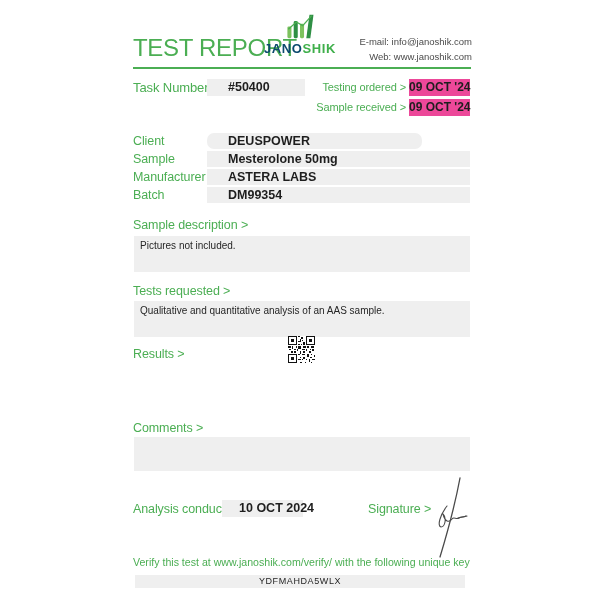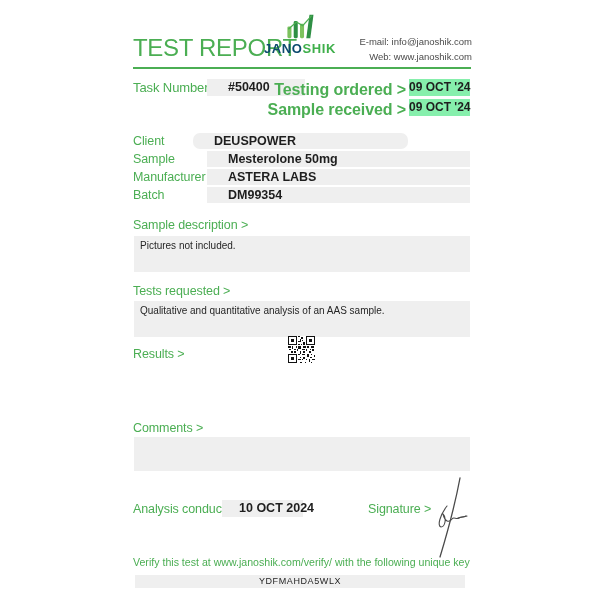--- a/index.html
+++ b/index.html
@@ -10,23 +10,23 @@
   .title{left:133px;top:34px;font-size:24px;color:#4bae53;font-weight:400;letter-spacing:-0.3px;}
   .logo{left:258px;top:13px;width:84px;text-align:center;}
   .logo-icon{display:block;margin:0 auto 1px auto;}
   .logo-text{font-size:13px;font-weight:bold;letter-spacing:0.6px;white-space:nowrap;}
   .logo-jano{color:#0c4a6e;}
   .logo-shik{color:#3faf4b;}
   .contact{right:128px;top:34px;text-align:right;font-size:9.5px;color:#4b4b4b;line-height:15px;}
   .rule{left:133px;top:67px;width:338px;height:2px;background:#4bae53;}
   .valuebox{background:#efefef;font-weight:bold;font-size:12.5px;color:#1e1e1e;
             line-height:17px;padding-left:21px;box-sizing:border-box;white-space:nowrap;}
-  .datebox{background:#86efac;font-weight:bold;font-size:12px;color:#1e1e1e;
+  .datebox{background:#ec4899;font-weight:bold;font-size:12px;color:#1e1e1e;
            line-height:17px;text-align:center;box-sizing:border-box;white-space:nowrap;}
-  .date-label{font-size:16px;font-weight:bold;}
+  .date-label{font-size:11px;}
   .bigbox{background:#efefef;box-sizing:border-box;padding:4px 6px;font-size:10px;color:#262626;}
   .rtable{left:134px;top:362px;width:336px;border:1px solid #3fae4b;box-sizing:border-box;}
   .rrow{display:flex;height:16px;border-bottom:1px solid #3fae4b;}
   .rrow:last-child{border-bottom:none;}
   .rcell{box-sizing:border-box;font-size:10px;line-height:15px;color:#222;overflow:hidden;white-space:nowrap;}
   .rcell.c1{width:167px;border-right:1px solid #3fae4b;padding-left:6px;}
   .rcell.c2{flex:1;padding-left:5px;}
   .verify{left:133px;top:556px;width:338px;text-align:left;font-size:10.6px;color:#4bae53;white-space:nowrap;}
   .keybox{left:135px;top:575px;width:330px;height:13px;background:#efefef;text-align:center;
           font-size:9px;line-height:13px;color:#242424;letter-spacing:0.6px;}
@@ -59,21 +59,21 @@
   <div class="abs label" style="left:133px;top:80px;font-size:13px;">Task Number</div>
   <div class="abs valuebox" style="left:207px;top:79px;width:98px;height:17px;">#50400</div>
 
   <div class="abs label date-label" style="right:194px;top:81px;">Testing ordered &gt;</div>
   <div class="abs datebox" style="left:409px;top:79px;width:61px;height:17px;">09 OCT '24</div>
 
   <div class="abs label date-label" style="right:194px;top:101px;">Sample received &gt;</div>
   <div class="abs datebox" style="left:409px;top:99px;width:61px;height:17px;">09 OCT '24</div>
 
   <div class="abs label" style="left:133px;top:134px;">Client</div>
-  <div class="abs valuebox" style="left:193px;top:133px;width:215px;height:16px;line-height:16px;border-radius:7px;">DEUSPOWER</div>
+  <div class="abs valuebox" style="left:207px;top:133px;width:215px;height:16px;line-height:16px;border-radius:7px;">DEUSPOWER</div>
 
   <div class="abs label" style="left:133px;top:152px;">Sample</div>
   <div class="abs valuebox" style="left:207px;top:151px;width:263px;height:16px;line-height:16px;">Mesterolone 50mg</div>
 
   <div class="abs label" style="left:133px;top:170px;">Manufacturer</div>
   <div class="abs valuebox" style="left:207px;top:169px;width:263px;height:16px;line-height:16px;">ASTERA LABS</div>
 
   <div class="abs label" style="left:133px;top:188px;">Batch</div>
   <div class="abs valuebox" style="left:207px;top:187px;width:263px;height:16px;line-height:16px;">DM99354</div>
 

